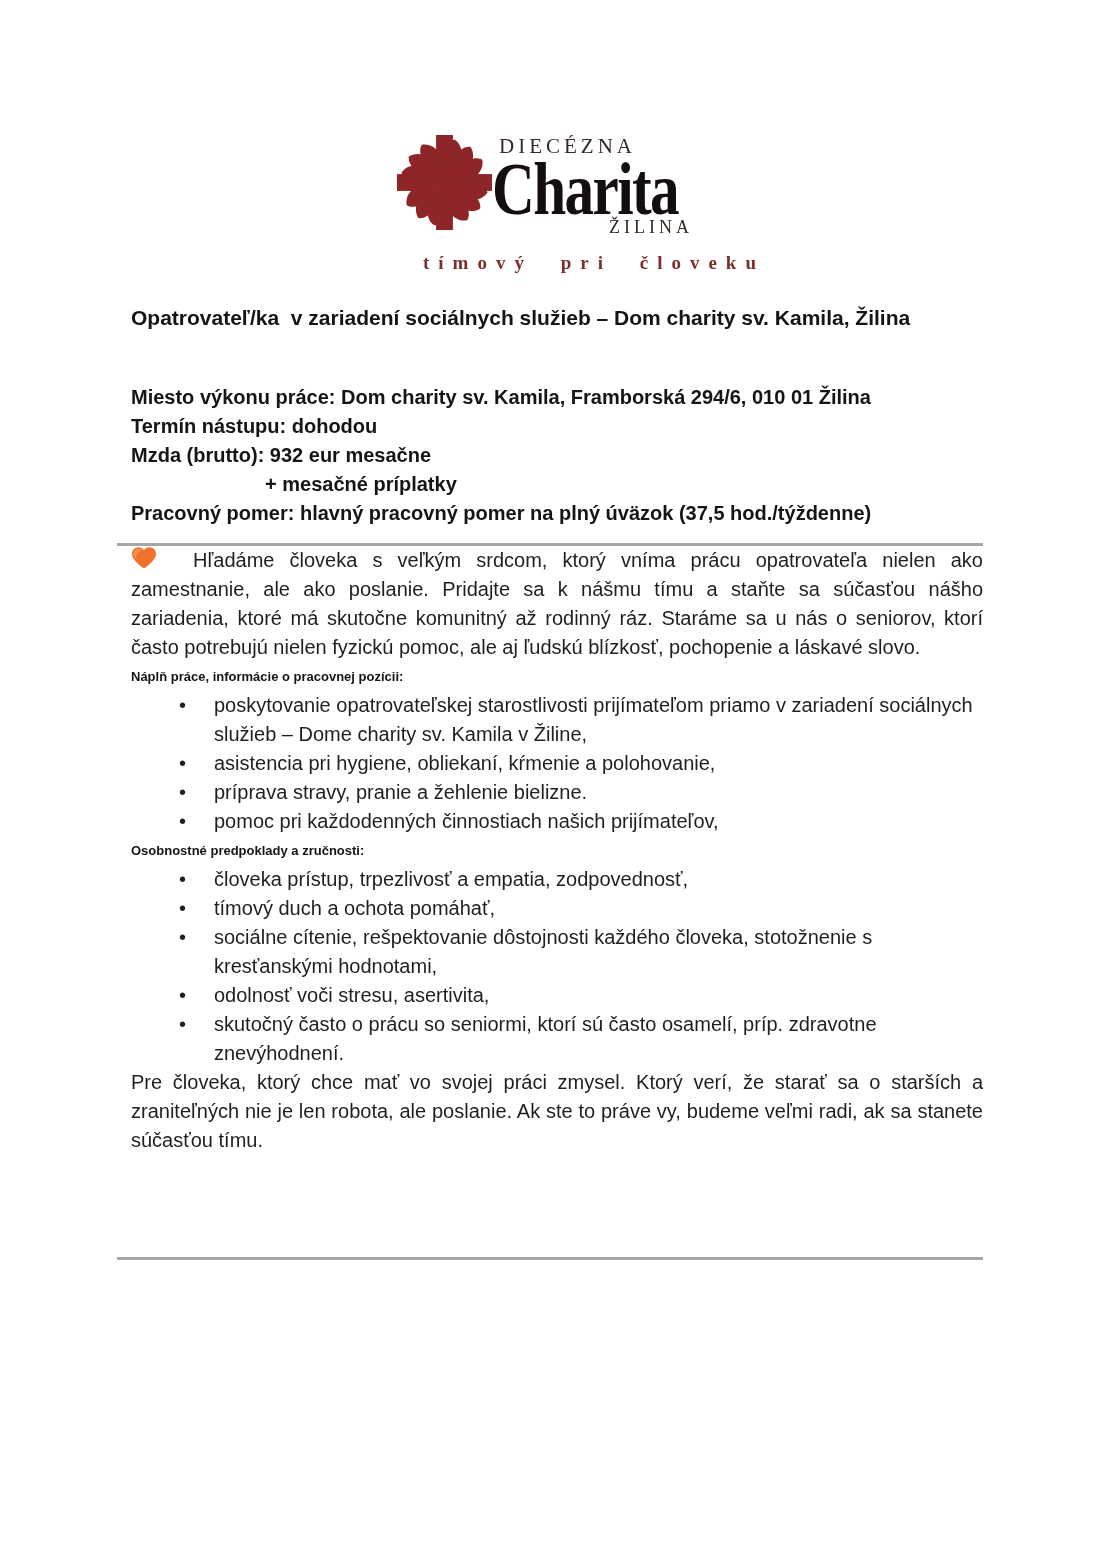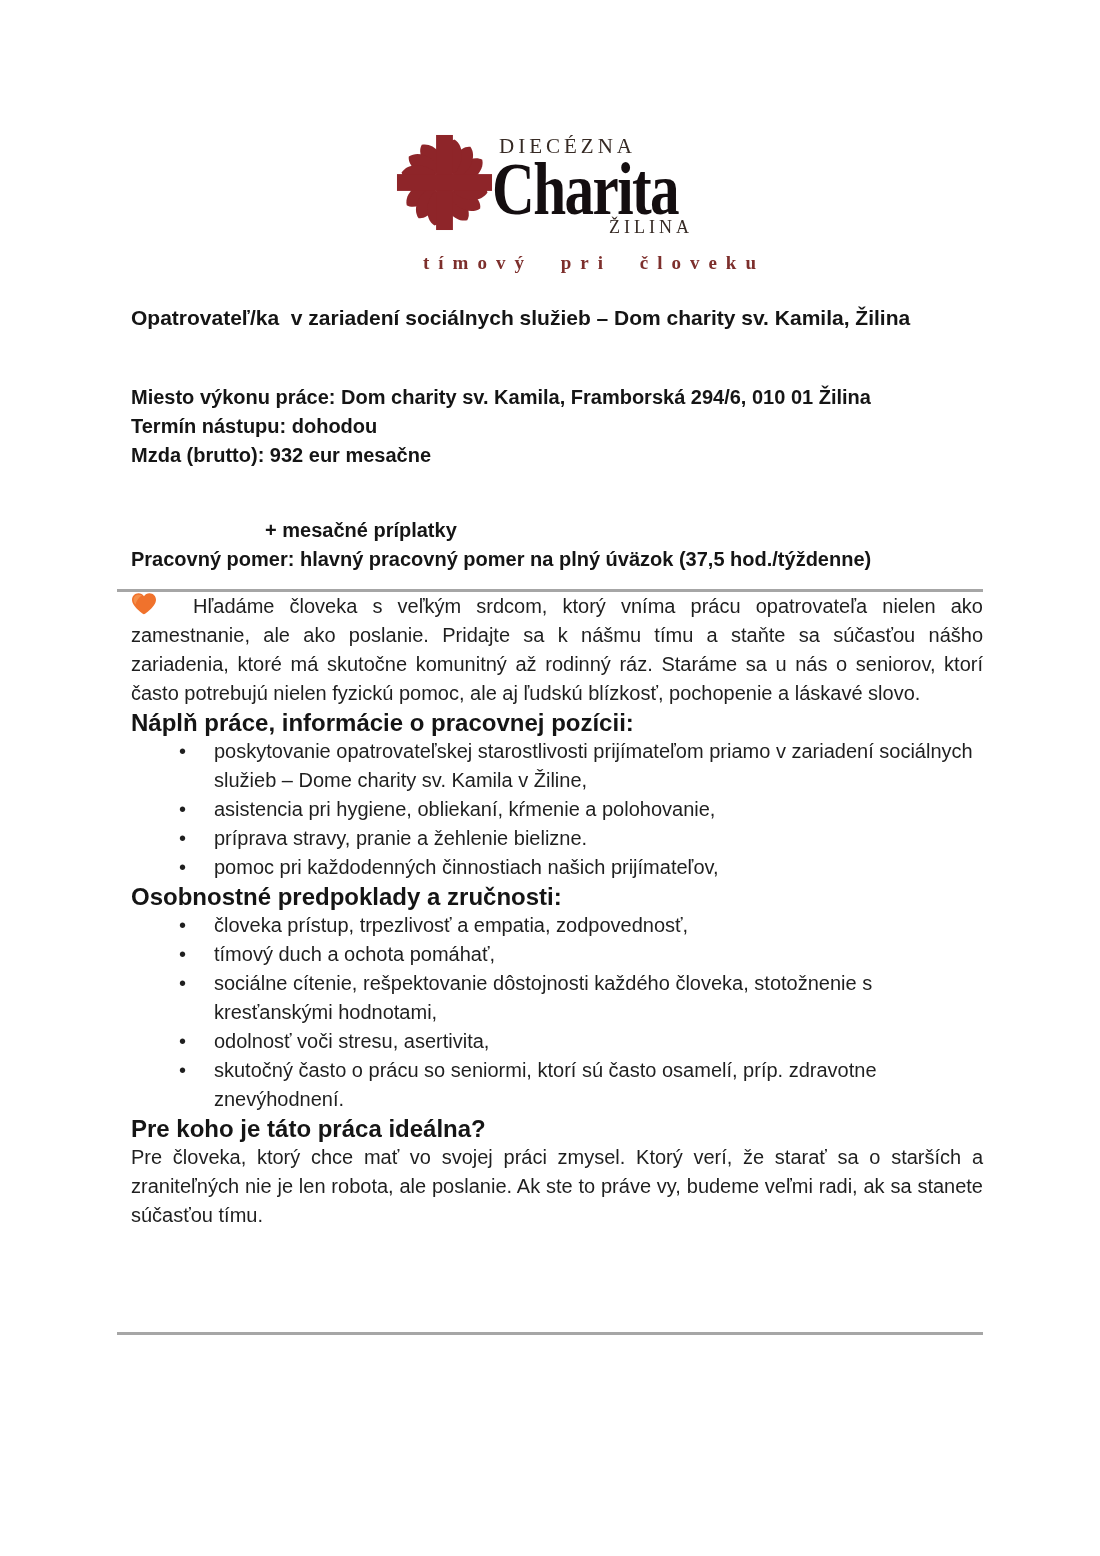--- a/index.html
+++ b/index.html
@@ -43,36 +43,36 @@
   }
   .content p, .content h1, .content h2, .content ul { margin: 0; padding: 0; }
 
   .title {
     font-size: 21px; font-weight: bold; line-height: 30px; white-space: pre;
     color: #151515;
   }
 
   .info { margin-top: 50px; font-weight: bold; color: #151515; }
   .info p { white-space: pre; }
-  .info .indent { padding-left: 134px; margin-top: 46px; }
+  .info .indent { padding-left: 134px; }
 
   hr.rule {
     border: none; border-top: 3px solid #a6a6a6;
     width: 866px; margin: 15px 0 0 -14px;
   }
   hr.rule-bottom { margin-top: 102px; }
 
   .para { text-align: justify; }
   .intro { margin-top: 22px; }
   .heart {
     display: inline-block; width: 26px; height: 24px;
     margin-right: 36px; vertical-align: -3px;
   }
 
-  h2.sec-heading { font-size: 24px; font-weight: bold; line-height: 29px; color: #151515; }
+  h2.sec-heading { font-size: 13px; font-weight: bold; line-height: 29px; color: #151515; }
   .h-sec1 { margin-top: 23px; }
   .h-sec2 { margin-top: 25px; }
   .h-sec3 { margin-top: 37px; }
 
   ul.bullets { list-style: none; margin-left: 14px; }
   ul.bullets li { position: relative; padding-left: 69px; }
   ul.bullets li::before {
     content: "\2022";
     position: absolute; left: 34px; top: 0;
   }
@@ -151,20 +151,19 @@
       <ul class="bullets">
         <li>človeka prístup, trpezlivosť a empatia, zodpovednosť,</li>
         <li>tímový duch a ochota pomáhať,</li>
         <li>sociálne cítenie, rešpektovanie dôstojnosti každého človeka, stotožnenie s kresťanskými hodnotami,</li>
         <li>odolnosť voči stresu, asertivita,</li>
         <li>skutočný často o prácu so seniormi, ktorí sú často osamelí, príp. zdravotne znevýhodnení.</li>
       </ul>
     </section>
 
     <section>
-      <h2 class="sec-heading h-sec3">Pre koho je táto práca ideálna?</h2>
       <p class="para"><span>Pre človeka, ktorý chce mať vo svojej práci </span><b>zmysel</b><span>. Ktorý verí, že starať sa o starších a zraniteľných nie je len robota, ale </span><b>poslanie</b><span>. Ak ste to práve vy, budeme veľmi radi, ak sa stanete súčasťou tímu.</span></p>
     </section>
 
     <hr class="rule rule-bottom">
 
   </main>
 </div>
 
 </body></html>

